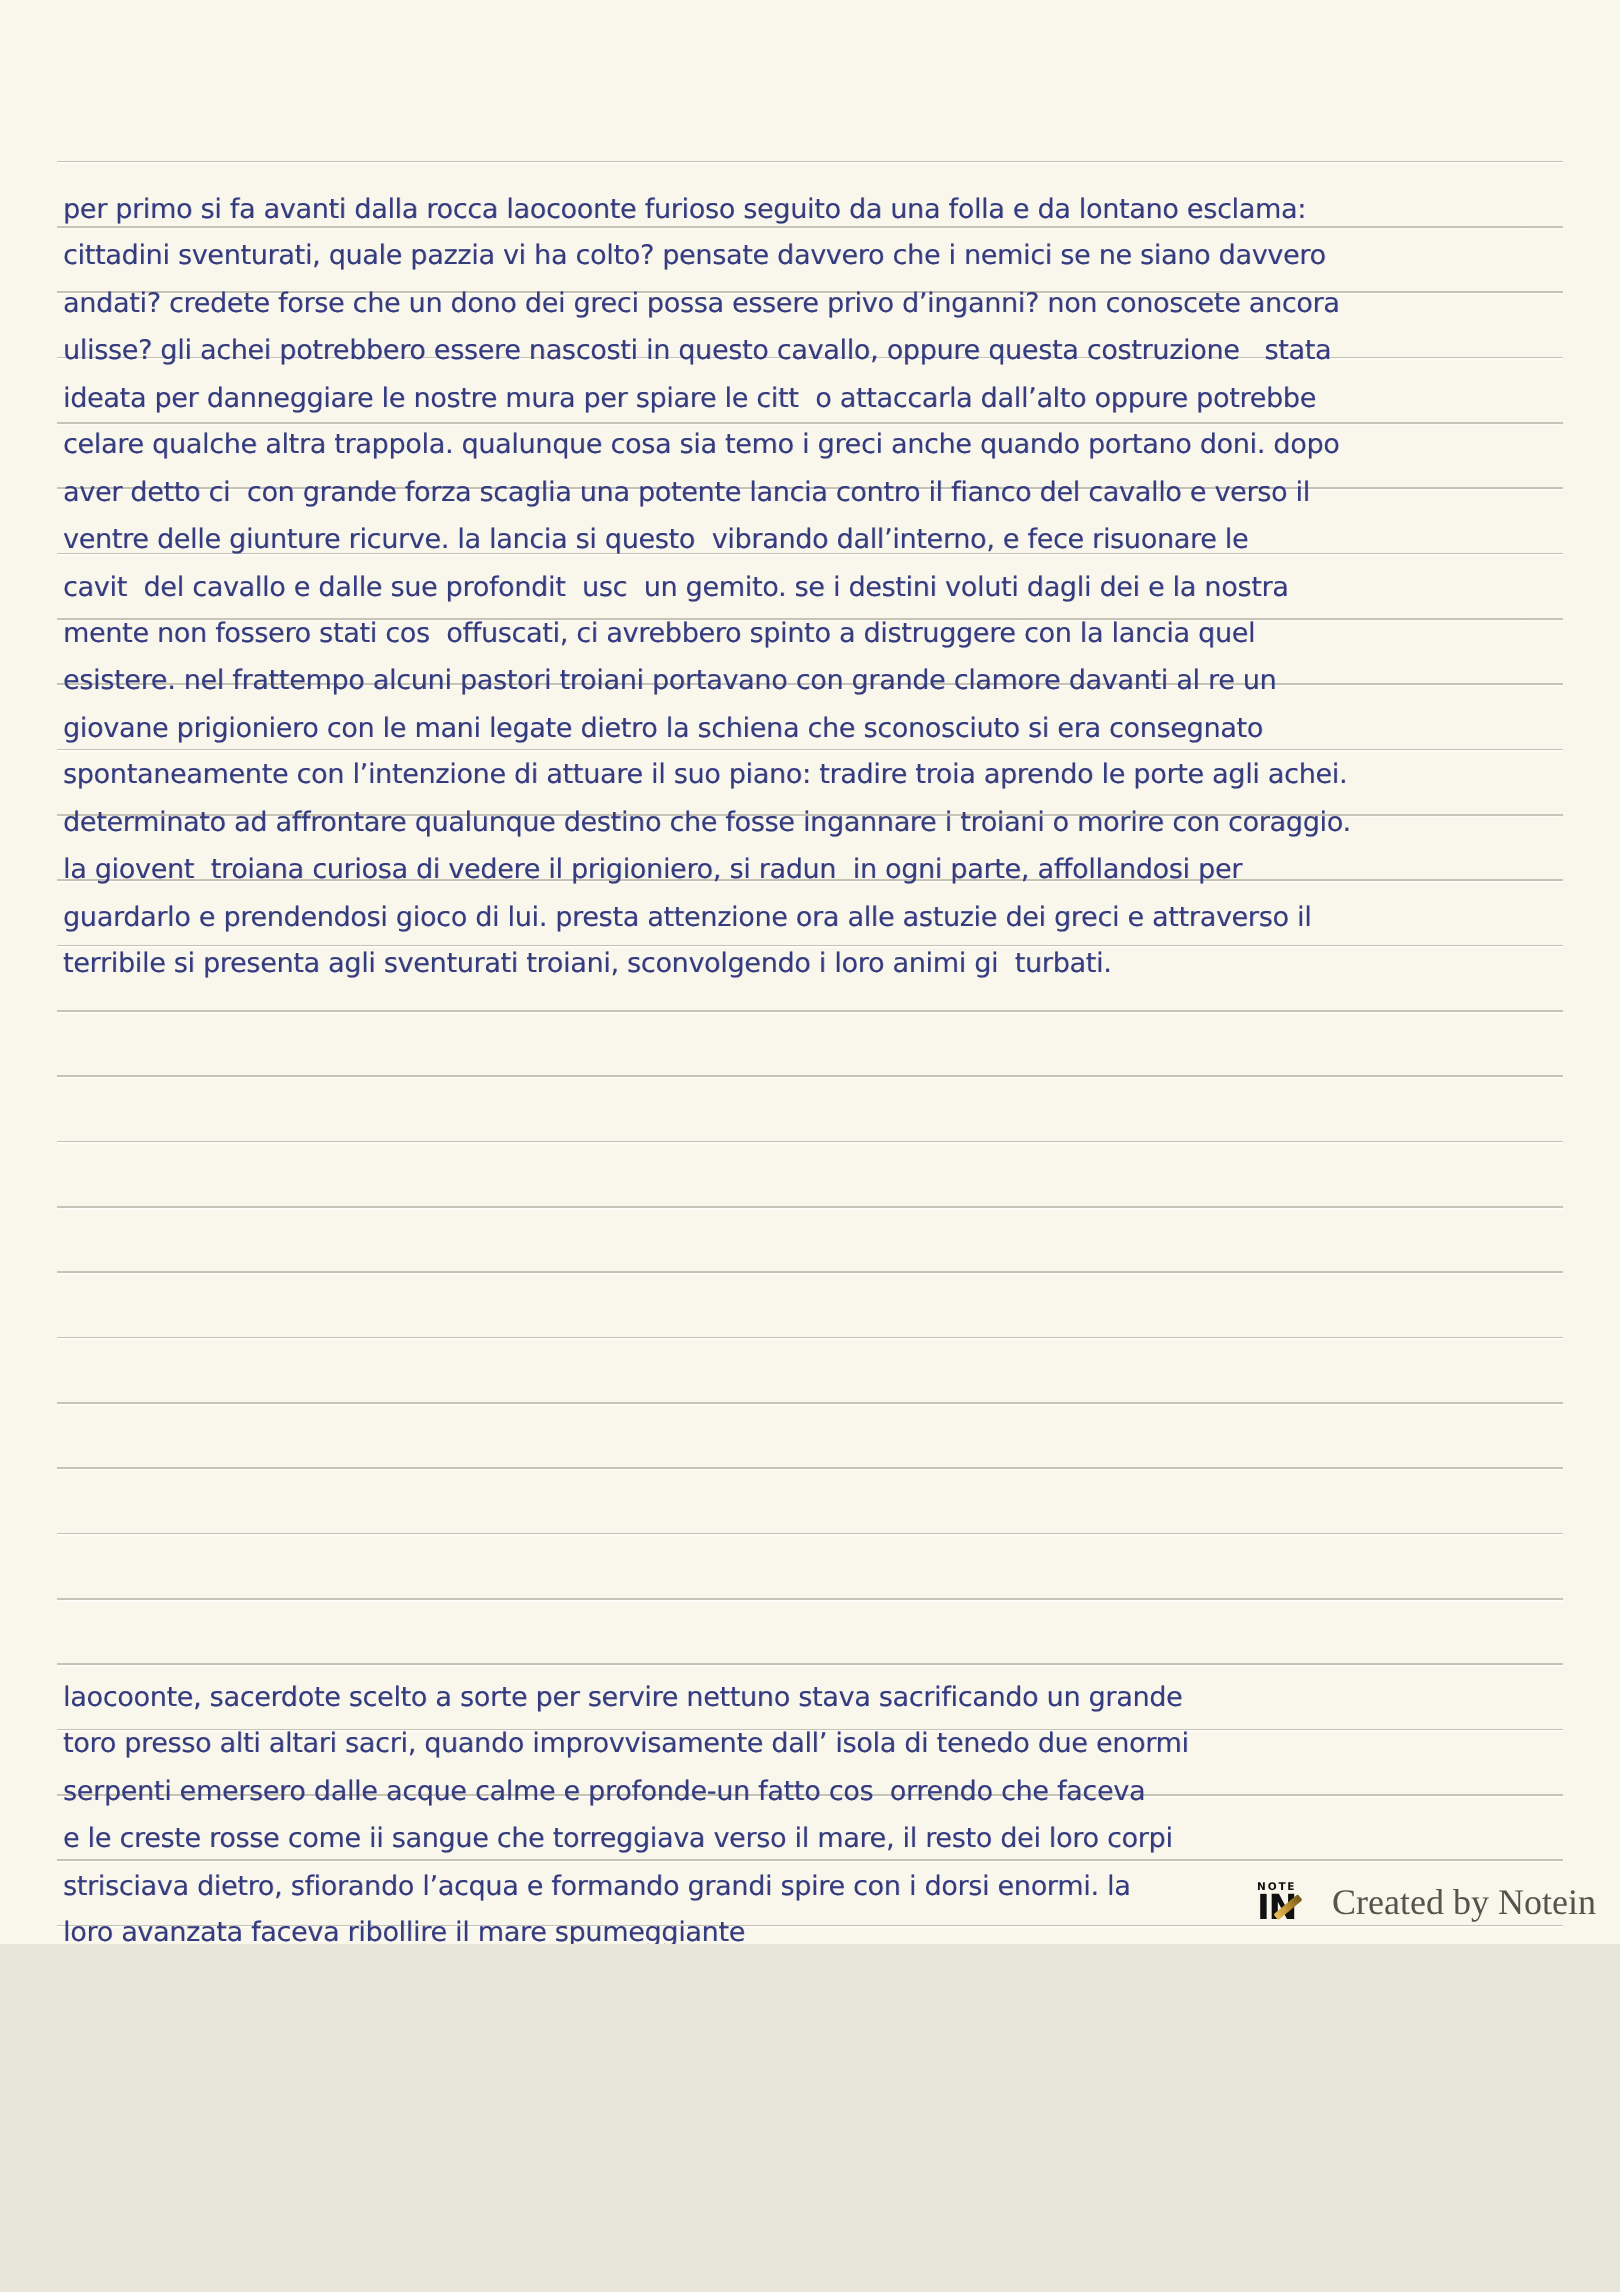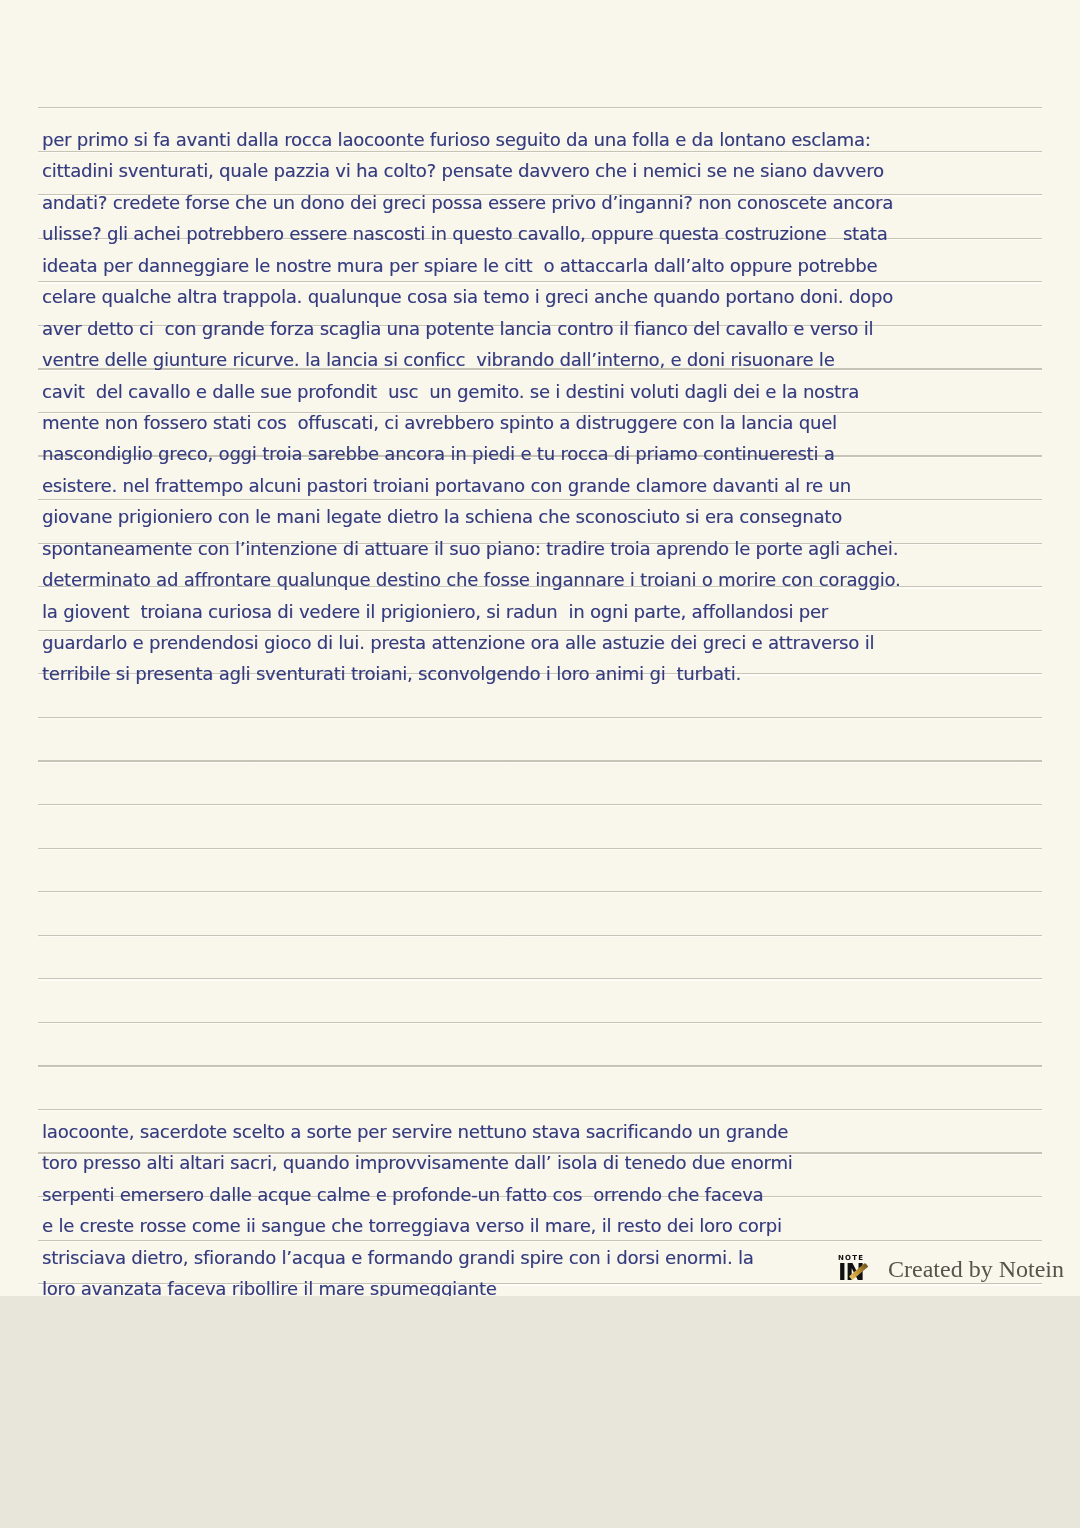--- a/index.html
+++ b/index.html
@@ -98,24 +98,23 @@
   <div class="rules"></div>
 
   <div class="para para-speech">
       <div class="tline">per primo si fa avanti dalla rocca laocoonte furioso seguito da una folla e da lontano esclama:</div>
       <div class="tline">cittadini sventurati, quale pazzia vi ha colto? pensate davvero che i nemici se ne siano davvero</div>
       <div class="tline">andati? credete forse che un dono dei greci possa essere privo d’inganni? non conoscete ancora</div>
       <div class="tline">ulisse? gli achei potrebbero essere nascosti in questo cavallo, oppure questa costruzione   stata</div>
       <div class="tline">ideata per danneggiare le nostre mura per spiare le citt  o attaccarla dall’alto oppure potrebbe</div>
       <div class="tline">celare qualche altra trappola. qualunque cosa sia temo i greci anche quando portano doni. dopo</div>
       <div class="tline">aver detto ci  con grande forza scaglia una potente lancia contro il fianco del cavallo e verso il</div>
-      <div class="tline">ventre delle giunture ricurve. la lancia si conficc  vibrando dall’interno, e doni risuonare le</div>
+      <div class="tline">ventre delle giunture ricurve. la lancia si questo  vibrando dall’interno, e fece risuonare le</div>
       <div class="tline">cavit  del cavallo e dalle sue profondit  usc  un gemito. se i destini voluti dagli dei e la nostra</div>
       <div class="tline">mente non fossero stati cos  offuscati, ci avrebbero spinto a distruggere con la lancia quel</div>
-      <div class="tline">nascondiglio greco, oggi troia sarebbe ancora in piedi e tu rocca di priamo continueresti a</div>
       <div class="tline">esistere. nel frattempo alcuni pastori troiani portavano con grande clamore davanti al re un</div>
       <div class="tline">giovane prigioniero con le mani legate dietro la schiena che sconosciuto si era consegnato</div>
       <div class="tline">spontaneamente con l’intenzione di attuare il suo piano: tradire troia aprendo le porte agli achei.</div>
       <div class="tline">determinato ad affrontare qualunque destino che fosse ingannare i troiani o morire con coraggio.</div>
       <div class="tline">la giovent  troiana curiosa di vedere il prigioniero, si radun  in ogni parte, affollandosi per</div>
       <div class="tline">guardarlo e prendendosi gioco di lui. presta attenzione ora alle astuzie dei greci e attraverso il</div>
       <div class="tline">terribile si presenta agli sventurati troiani, sconvolgendo i loro animi gi  turbati.</div>
     </div>
 
   <div class="para para-serpent">

